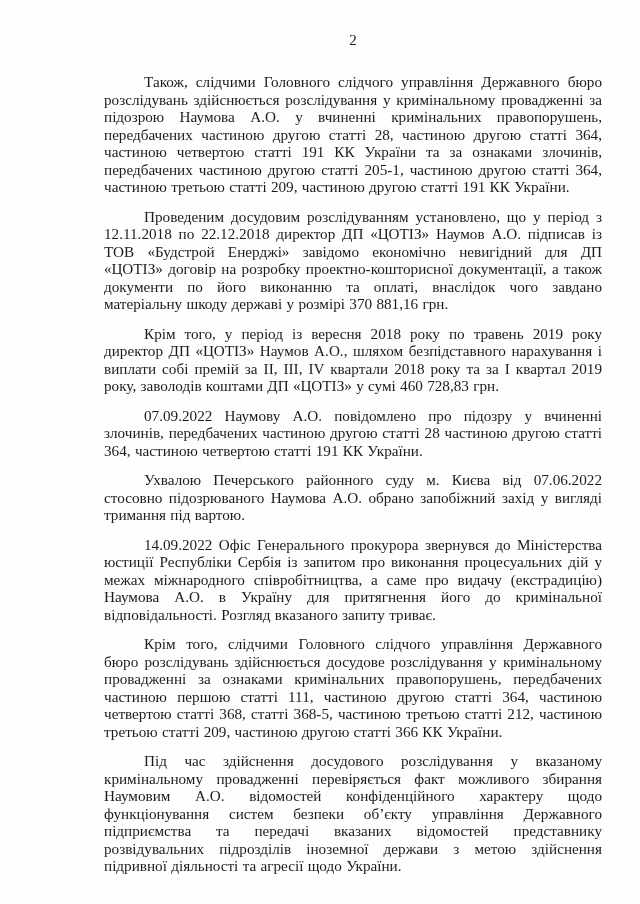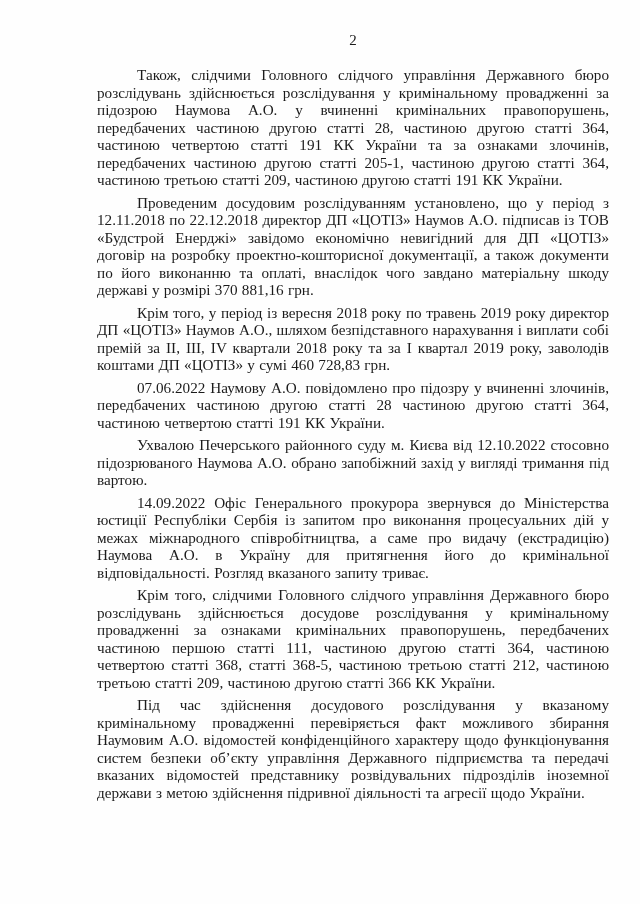--- a/index.html
+++ b/index.html
@@ -30,38 +30,38 @@
     line-height: 18px;
     color: #1b1b1b;
   }
   .doc-body {
     position: absolute;
     top: 61px;
     left: 92px;
     width: 522px;
   }
   .doc-body p {
-    margin: 5px;
+    margin: 12px;
     padding: 0;
     text-indent: 40px;
     text-align: justify;
     font-size: 15.2px;
     line-height: 17.5px;
     word-spacing: 0.5px;
     color: #1b1b1b;
   }
 </style>
 </head>
 <body>
 
 <div class="scan-page">
   <div class="page-number">2</div>
   <div class="doc-body">
       <p>Також, слідчими Головного слідчого управління Державного бюро розслідувань здійснюється розслідування у кримінальному провадженні за підозрою Наумова А.О. у вчиненні кримінальних правопорушень, передбачених частиною другою статті 28, частиною другою статті 364, частиною четвертою статті 191 КК України та за ознаками злочинів, передбачених частиною другою статті 205-1, частиною другою статті 364, частиною третьою статті 209, частиною другою статті 191 КК України.</p>
       <p>Проведеним досудовим розслідуванням установлено, що у період з 12.11.2018 по 22.12.2018 директор ДП «ЦОТІЗ» Наумов А.О. підписав із ТОВ «Будстрой Енерджі» завідомо економічно невигідний для ДП «ЦОТІЗ» договір на розробку проектно-кошторисної документації, а також документи по його виконанню та оплаті, внаслідок чого завдано матеріальну шкоду державі у розмірі 370 881,16 грн.</p>
       <p>Крім того, у період із вересня 2018 року по травень 2019 року директор ДП «ЦОТІЗ» Наумов А.О., шляхом безпідставного нарахування і виплати собі премій за II, III, IV квартали 2018 року та за I квартал 2019 року, заволодів коштами ДП «ЦОТІЗ» у сумі 460 728,83 грн.</p>
-      <p>07.06.2022 Наумову А.О. повідомлено про підозру у вчиненні злочинів, передбачених частиною другою статті 28 частиною другою статті 364, частиною четвертою статті 191 КК України.</p>
-      <p>Ухвалою Печерського районного суду м. Києва від 12.10.2022 стосовно підозрюваного Наумова А.О. обрано запобіжний захід у вигляді тримання під вартою.</p>
+      <p>07.09.2022 Наумову А.О. повідомлено про підозру у вчиненні злочинів, передбачених частиною другою статті 28 частиною другою статті 364, частиною четвертою статті 191 КК України.</p>
+      <p>Ухвалою Печерського районного суду м. Києва від 07.06.2022 стосовно підозрюваного Наумова А.О. обрано запобіжний захід у вигляді тримання під вартою.</p>
       <p>14.09.2022 Офіс Генерального прокурора звернувся до Міністерства юстиції Республіки Сербія із запитом про виконання процесуальних дій у межах міжнародного співробітництва, а саме про видачу (екстрадицію) Наумова А.О. в Україну для притягнення його до кримінальної відповідальності. Розгляд вказаного запиту триває.</p>
       <p>Крім того, слідчими Головного слідчого управління Державного бюро розслідувань здійснюється досудове розслідування у кримінальному провадженні за ознаками кримінальних правопорушень, передбачених частиною першою статті 111, частиною другою статті 364, частиною четвертою статті 368, статті 368-5, частиною третьою статті 212, частиною третьою статті 209, частиною другою статті 366 КК України.</p>
       <p>Під час здійснення досудового розслідування у вказаному кримінальному провадженні перевіряється факт можливого збирання Наумовим А.О. відомостей конфіденційного характеру щодо функціонування систем безпеки об’єкту управління Державного підприємства та передачі вказаних відомостей представнику розвідувальних підрозділів іноземної держави з метою здійснення підривної діяльності та агресії щодо України.</p>
     </div>
 </div>
 
 </body></html>

